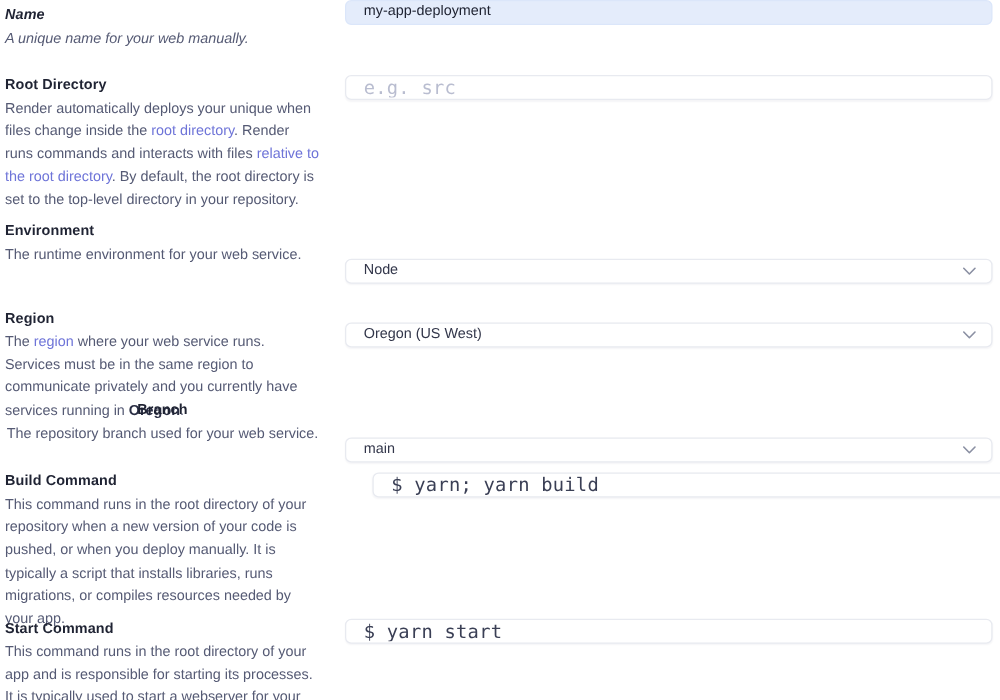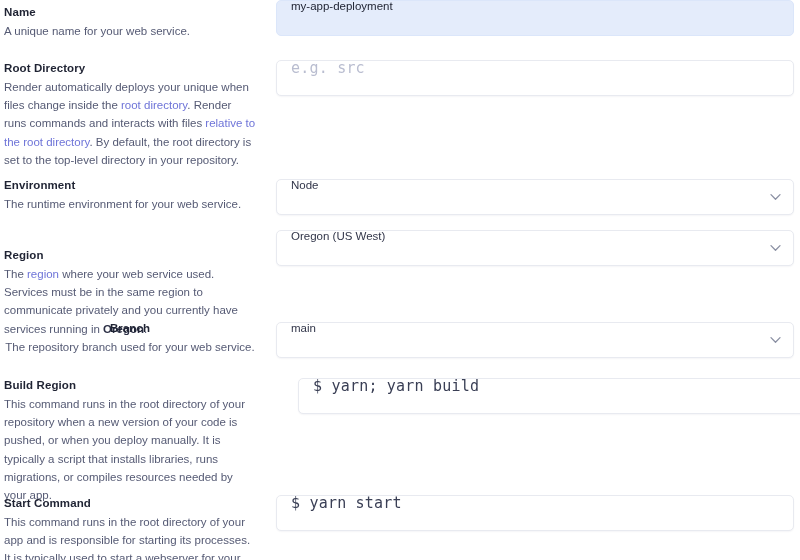--- a/index.html
+++ b/index.html
@@ -65,26 +65,27 @@
   
   .control-col {
     position: absolute;
     left: 276px;
     width: 518px;
   }
 
   .ctl {
     position: relative;
     width: 518px;
-    height: 36px;
+    height: 20px;
     border: 1px solid #e8eaf0;
     border-radius: 5px;
     background: #ffffff;
     box-shadow: 0 1px 1.5px rgba(25,30,60,0.045);
     display: flex;
+    align-items: center;
     padding: 0 14px;
   }
 
   .ctl-text {
     font-size: 11.5px;
     color: #32364a;
     line-height: 1;
     white-space: nowrap;
     overflow: hidden;
   }
@@ -111,31 +112,31 @@
     position: absolute;
     right: 12px;
     top: 50%;
     margin-top: -4px;
     width: 11px;
     height: 8px;
     pointer-events: none;
   }
   .chevron svg { display: block; }
 
-  .ctl.select { cursor: pointer; padding-right: 46px; }
+  .ctl.select { cursor: pointer; padding-right: 46px; margin-top: 28px; }
 </style>
 </head>
 <body>
 
 <div id="page">
 
   <div class="row" style="top:0px;">
-    <div class="desc-col" style="top:5px;">
+    <div class="desc-col" style="top:5px;font-style:italic;">
       <div class="field-label">Name</div>
-      <div class="field-desc">A unique name for your web service.</div>
+      <div class="field-desc">A unique name for your web manually.</div>
     </div>
     <div class="control-col" style="top:0px;">
       <div class="ctl highlight">
         <span class="ctl-text">my-app-deployment</span>
       </div>
     </div>
   </div>
 
   <div class="row" style="top:60px;">
     <div class="desc-col" style="top:1px;">
@@ -165,21 +166,21 @@
             </svg>
         </span>
       </div>
     </div>
   </div>
 
   <div class="row" style="top:228px;">
     <div class="desc-col" style="top:0px;margin-top:20px;">
       <div class="field-label">Region</div>
       <div class="field-desc">
-        <span>The </span><span class="lnk">region</span><span> where your web service used. Services must be in the same region to communicate privately and you currently have services running in </span><span class="strong">Oregon</span><span>.</span>
+        <span>The </span><span class="lnk">region</span><span> where your web service runs. Services must be in the same region to communicate privately and you currently have services running in </span><span class="strong">Oregon</span><span>.</span>
       </div>
     </div>
     <div class="control-col" style="top:2px;">
       <div class="ctl select">
         <span class="ctl-text">Oregon (US West)</span>
         <span class="chevron">
           <svg width="11" height="8" viewBox="0 0 11 8">
               <path d="M1 1.6 L5.5 6.2 L10 1.6" fill="none" stroke="#8b90a3" stroke-width="1.3" stroke-linecap="round" stroke-linejoin="round"></path>
             </svg>
         </span>
@@ -199,21 +200,21 @@
           <svg width="11" height="8" viewBox="0 0 11 8">
               <path d="M1 1.6 L5.5 6.2 L10 1.6" fill="none" stroke="#8b90a3" stroke-width="1.3" stroke-linecap="round" stroke-linejoin="round"></path>
             </svg>
         </span>
       </div>
     </div>
   </div>
 
   <div class="row" style="top:378px;">
     <div class="desc-col" style="top:0px;">
-      <div class="field-label">Build Region</div>
+      <div class="field-label">Build Command</div>
       <div class="field-desc">This command runs in the root directory of your repository when a new version of your code is pushed, or when you deploy manually. It is typically a script that installs libraries, runs migrations, or compiles resources needed by your app.</div>
     </div>
     <div class="control-col" style="top:0px;padding-left:22px;">
       <div class="ctl">
         <span class="ctl-text mono">$ yarn; yarn build</span>
       </div>
     </div>
   </div>
 
   <div class="row" style="top:496px;">

